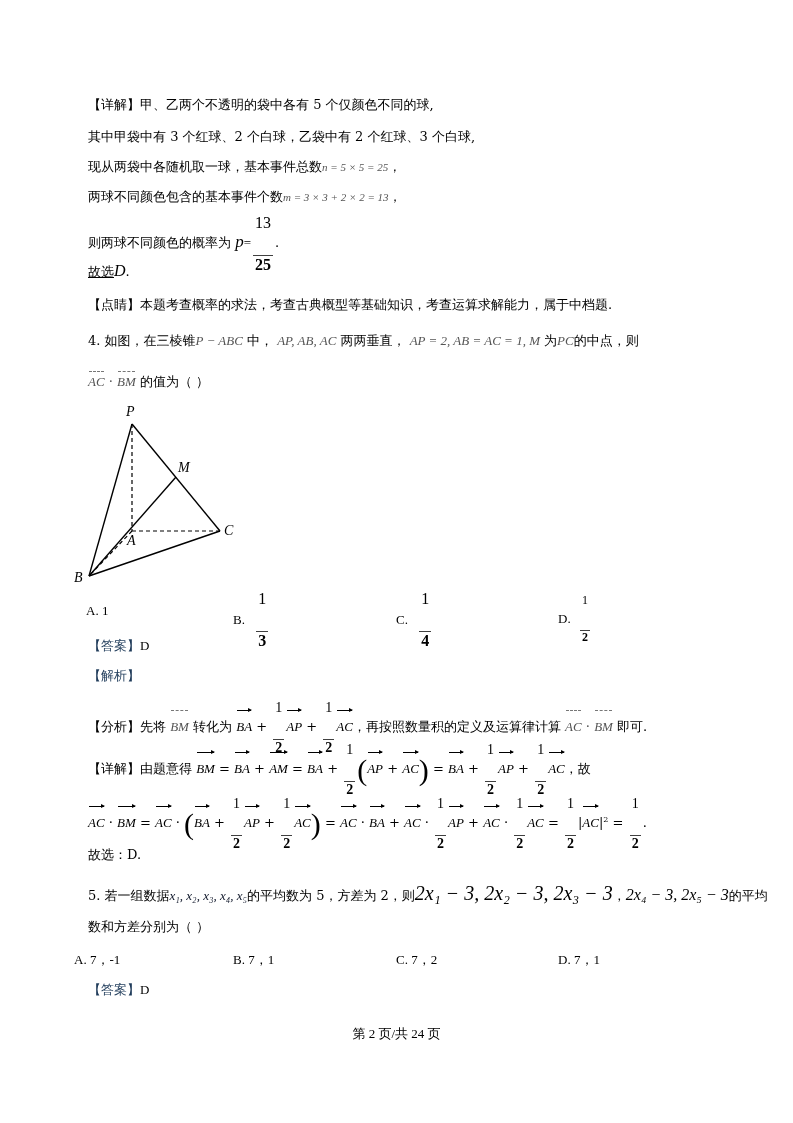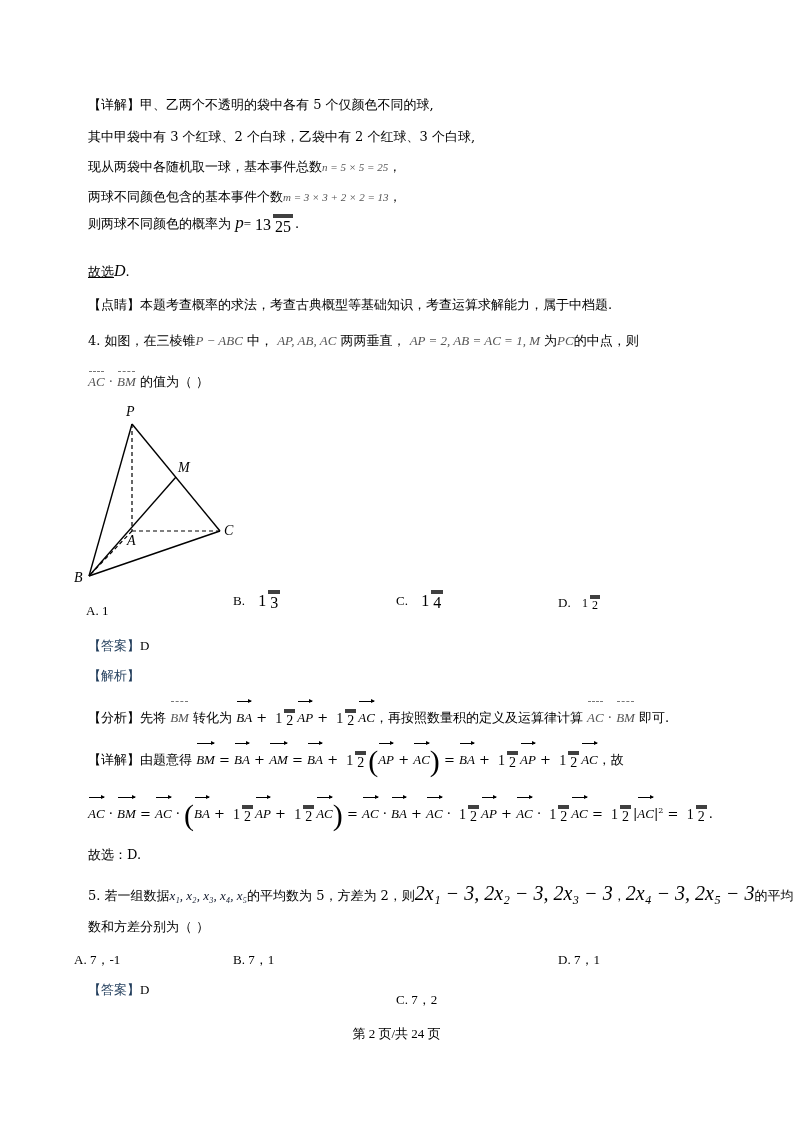--- a/index.html
+++ b/index.html
@@ -5,24 +5,24 @@
   html, body { margin: 0; padding: 0; background: #ffffff; }
   body {
     width: 793px; height: 1123px; position: relative; overflow: hidden;
     font-family: "DejaVu Serif", "Liberation Serif", serif;
     color: #000; font-size: 13px;
   }
   .line { position: absolute; left: 88px; white-space: nowrap; font-size: 13px; line-height: 18px; }
   .mi { font-family: Liberation Serif, serif; font-style: italic; }
   .mr { font-family: "Liberation Serif", serif; }
   .gray { color: #555; }
-  .frac { display: inline-flex; flex-direction: row; align-items: center; vertical-align: middle;
-          font-family: "Liberation Serif", serif; font-size: 14px; line-height: 15px; margin: 0 2px; }
+  .frac { display: inline-flex; flex-direction: column; vertical-align: middle;
+          font-family: "Liberation Serif", serif; font-size: 14px; line-height: 15px; margin: 0 2px; gap: 24px; }
   .frac .num { padding: 0 2px; }
-  .frac .den { border-top: 4px solid #404040; padding: 0 2px; }
+  .frac .den { border-top: 1px solid #404040; padding: 0 2px; font-weight: bold; }
   .frac.big { font-size: 16px; line-height: 17px; }
   .vec { display: inline-block; position: relative; font-family: "Liberation Serif", serif; font-style: italic; padding-top: 3px; }
   .vec::before { content: ""; position: absolute; left: 1px; right: 1px; top: 1px; border-top: 1px solid #000; }
   .vec::after { content: ""; position: absolute; right: 0px; top: -1px; width: 0; height: 0;
                 border-left: 4px solid #000; border-top: 2px solid transparent; border-bottom: 2px solid transparent; }
   .vec.light { color: #555; }
   .vec.light::before { border-top-color: #777; border-top-style: dashed; }
   .vec.light::after { display: none; }
   .bracket-tag { color: #1f3b5a; }
   .choice { position: absolute; font-family: "Liberation Serif", serif; font-size: 13px; }
@@ -168,26 +168,26 @@
     </span>|<span class="vec">AC</span>|<sup style="font-size:8px;">2</sup> = <span class="frac">
       <span class="num">1</span>
       <span class="den">2</span>
     </span>.
 </div>
 
 <div class="line" style="top:846px;">故选：D.</div>
 
 <div class="line" style="top:882px; line-height:22px;">
   <span>5.</span>
-  <span>若一组数据</span><span class="mi" style="color:#0f172a;">x₁, x₂, x₃, x₄, x₅</span><span>的平均数为 5，方差为 2，则</span><span class="mi" style="font-size:20px;">2x₁ − 3, 2x₂ − 3, 2x₃ − 3</span><span>，</span><span class="mi" style="font-size:20px;">2x₄ − 3, 2x₅ − 3</span><span>的平均</span>
+  <span>若一组数据</span><span class="mi" style="color:#0f172a;">x₁, x₂, x₃, x₄, x₅</span><span>的平均数为 5，方差为 2，则</span><span class="mi" style="font-size:20px;">2x₁ − 3, 2x₂ − 3, 2x₃ − 3</span><span>，</span><span class="mi" style="font-size:16px;">2x₄ − 3, 2x₅ − 3</span><span>的平均</span>
 </div>
 <div class="line" style="top:918px;">数和方差分别为（     ）</div>
 
 <div class="choice" style="left:74px; top:951px;">A. 7，-1</div>
 <div class="choice" style="left:233px; top:951px;">B. 7，1</div>
-<div class="choice" style="left:396px; top:951px;margin-top:40px;">C. 7，2</div>
+<div class="choice" style="left:396px; top:951px;">C. 7，2</div>
 <div class="choice" style="left:558px; top:951px;">D. 7，1</div>
 
 <div class="line" style="top:981px;">
   <span class="bracket-tag">【答案】</span><span class="mr">D</span>
 </div>
 
 <div class="footer">第 2 页/共 24 页</div>
 
 </body></html>

